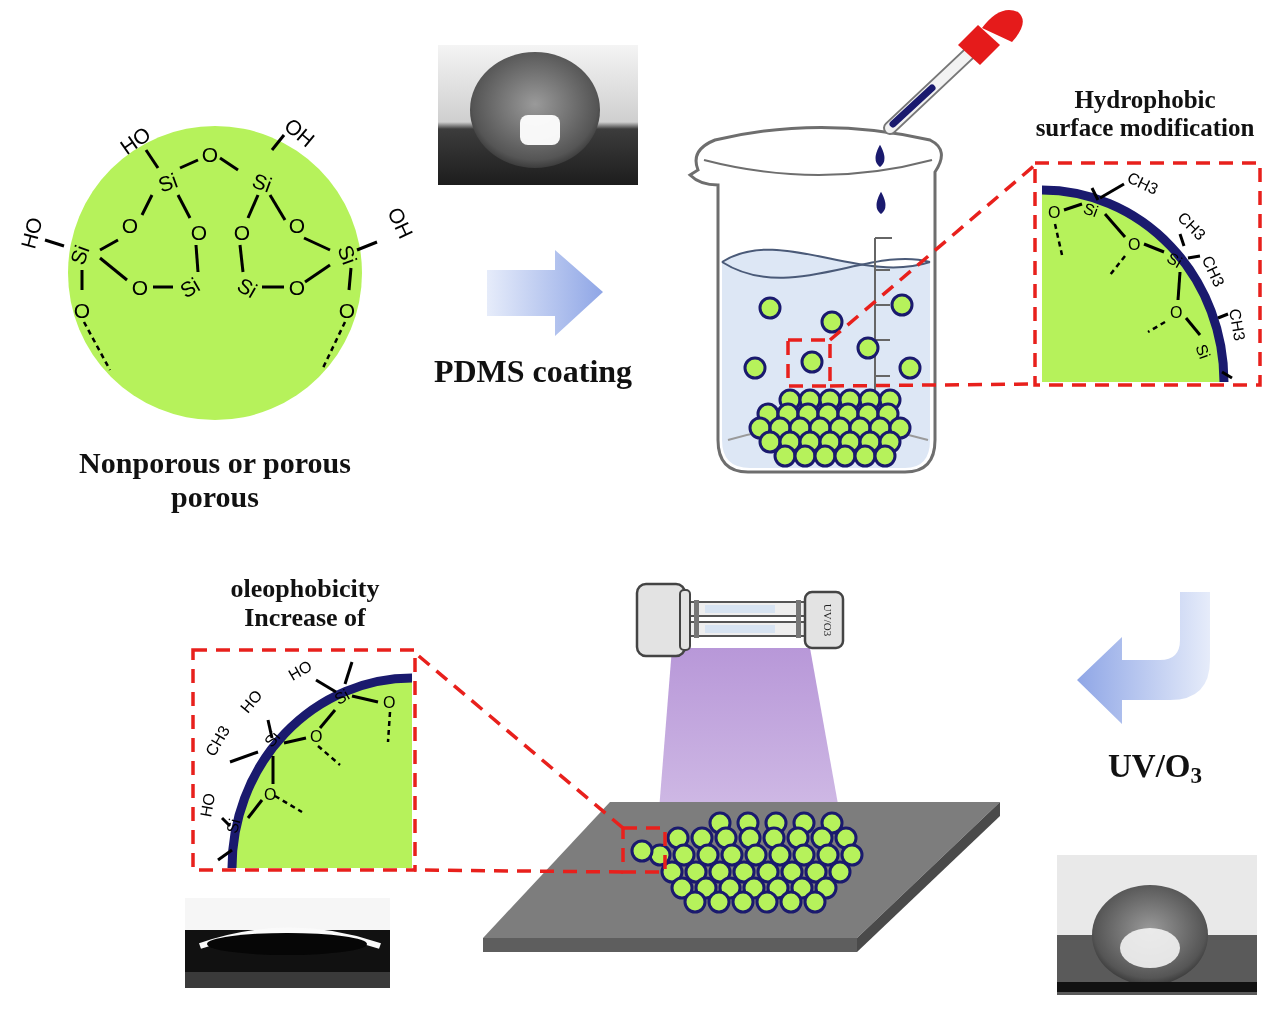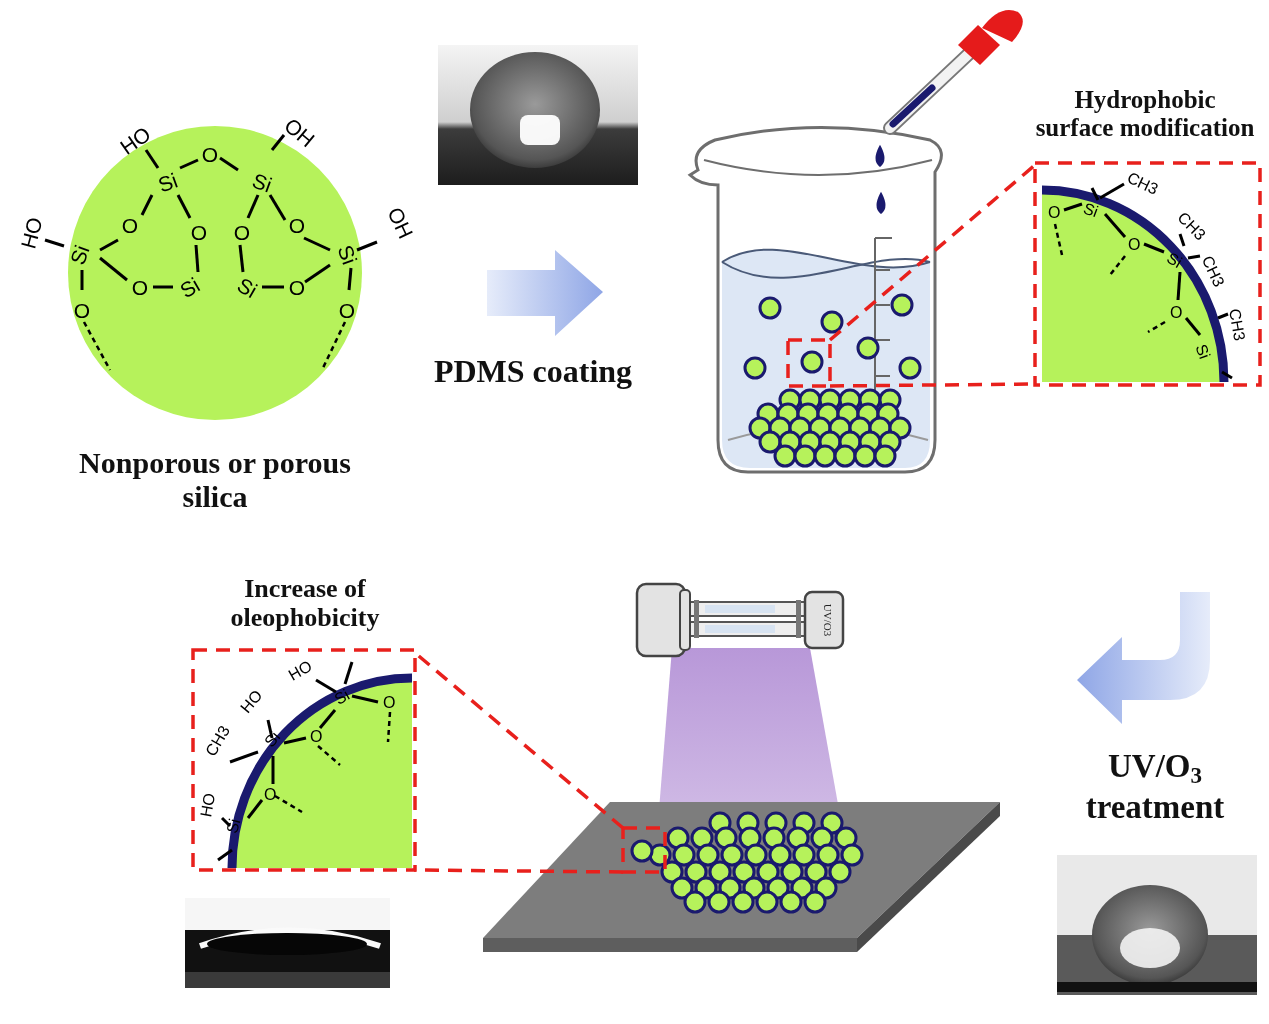--- a/index.html
+++ b/index.html
@@ -343,28 +343,27 @@
     <rect x="1057" y="855" width="200" height="140" fill="#e9e9e9"></rect>
     <rect x="1057" y="935" width="200" height="60" fill="#5a5a5a"></rect>
     <ellipse cx="1150" cy="935" rx="58" ry="50" fill="url(#dropBall)"></ellipse>
     <ellipse cx="1150" cy="948" rx="30" ry="20" fill="#f3f3f3" opacity="0.9"></ellipse>
     <rect x="1057" y="982" width="200" height="10" fill="#111"></rect>
   </g>
 </svg>
 
 <div class="lbl" style="left:30px;top:446px;width:370px;font-size:30px;">
   <div>Nonporous or porous</div>
-  <div>silica</div>
+  <div>porous</div>
 </div>
 <div class="lbl" style="left:408px;top:354px;width:250px;font-size:32px;">PDMS coating</div>
 <div class="lbl" style="left:1020px;top:86px;width:250px;font-size:25px;">
   <div>Hydrophobic</div>
   <div>surface modification</div>
 </div>
 <div class="lbl" style="left:1040px;top:748px;width:230px;font-size:33px;">
   <div><span>UV/O</span><sub>3</sub></div>
-  <div>treatment</div>
 </div>
 <div class="lbl" style="left:185px;top:574px;width:240px;font-size:26px;">
+  <div>oleophobicity</div>
   <div>Increase of</div>
-  <div>oleophobicity</div>
 </div>
 </div>
 
 </body></html>

